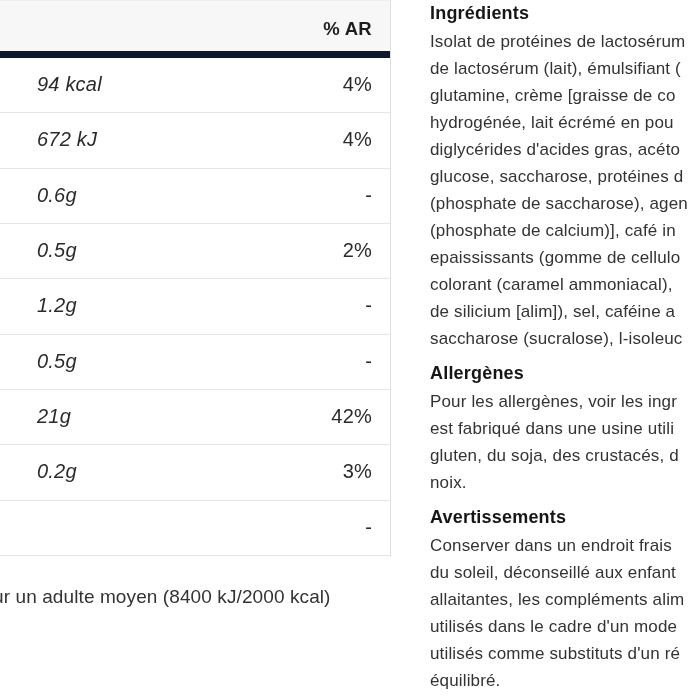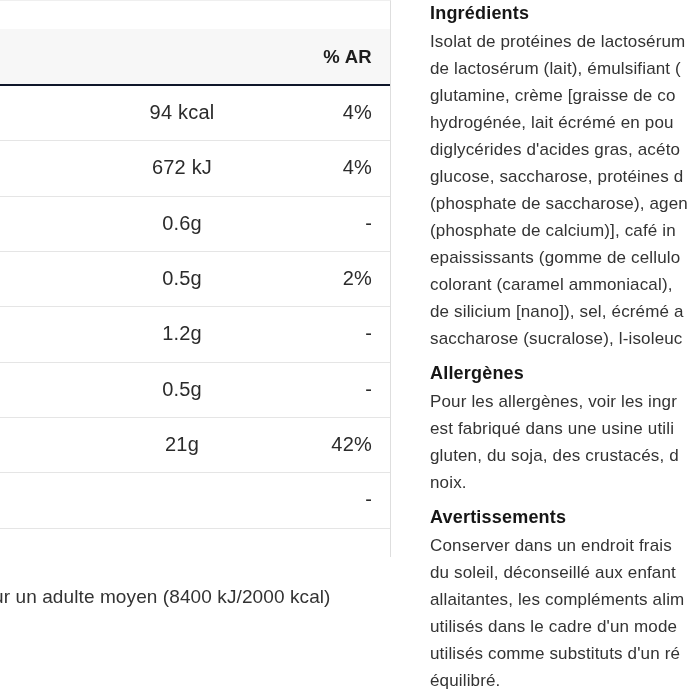--- a/index.html
+++ b/index.html
@@ -18,41 +18,39 @@
     position: absolute; left: 0; top: 0;
     width: 390px; height: 556px;
     border-right: 1px solid #dedede;
     border-top: 1px solid #efefef;
     box-sizing: content-box;
   }
   .t-header {
     position: relative;
     height: 57px;
     background: #f7f7f7;
-    border-bottom: 2px solid #0f172a;
+    border-bottom: 7px solid #0f172a;
     box-sizing: border-box;
-    margin-top: 28px;
   }
   .t-header .hdr-pct {
     position: absolute; right: 18px; top: 0;
     line-height: 56px;
     font-size: 18.5px; font-weight: bold;
     color: #1e1e1e; letter-spacing: 0.3px;
   }
   .t-row {
     position: relative;
     height: 55.33px;
     box-sizing: border-box;
     border-bottom: 1px solid #e5e5e5;
   }
   .t-val {
     position: absolute; left: 37px; width: 290px;
     top: 50%; transform: translateY(-52%);
-    text-align: center;
-    font-size: 20px; color: #2b2b2b; letter-spacing: 0.2px;
+    font-size: 20px; color: #2b2b2b; letter-spacing: 0.2px; font-style: italic;
   }
   .t-pct {
     position: absolute; right: 18px;
     top: 50%; transform: translateY(-52%);
     font-size: 20px; color: #2b2b2b; letter-spacing: 0.2px;
   }
   .t-footnote {
     position: absolute; left: -7px; top: 586px;
     font-size: 19px; color: #333333;
     white-space: nowrap; letter-spacing: 0.1px;
@@ -113,20 +111,24 @@
         </div>
         <div class="t-row">
           <span class="t-val">0.5g</span>
           <span class="t-pct">-</span>
         </div>
         <div class="t-row">
           <span class="t-val">21g</span>
           <span class="t-pct">42%</span>
         </div>
         <div class="t-row">
+          <span class="t-val">0.2g</span>
+          <span class="t-pct">3%</span>
+        </div>
+        <div class="t-row">
           <span class="t-pct">-</span>
         </div>
       </div>
   </div>
 
   <div class="t-footnote">ur un adulte moyen (8400 kJ/2000 kcal)</div>
 
   <div class="content-panel">
 
     <div class="section">
@@ -135,21 +137,21 @@
           <div class="text-line"><span>Isolat de protéines de lactosérum</span></div>
           <div class="text-line"><span>de lactosérum (</span><span class="bold">lait</span><span>), émulsifiant (</span></div>
           <div class="text-line"><span>glutamine, crème [graisse de co</span></div>
           <div class="text-line"><span>hydrogénée, </span><span class="bold">lait</span><span> écrémé en pou</span></div>
           <div class="text-line"><span>diglycérides d'acides gras, acéto</span></div>
           <div class="text-line"><span>glucose, saccharose, protéines d</span></div>
           <div class="text-line"><span>(phosphate de saccharose), agen</span></div>
           <div class="text-line"><span>(phosphate de calcium)], café in</span></div>
           <div class="text-line"><span>epaississants (gomme de cellulo</span></div>
           <div class="text-line"><span>colorant (caramel ammoniacal),</span></div>
-          <div class="text-line"><span>de silicium [nano]), sel, écrémé a</span></div>
+          <div class="text-line"><span>de silicium [alim]), sel, caféine a</span></div>
           <div class="text-line"><span>saccharose (sucralose), l-isoleuc</span></div>
         </div>
     </div>
 
     <div class="section">
       <h3 class="section-heading">Allergènes</h3>
       <div class="section-body">
           <div class="text-line"><span>Pour les allergènes, voir les ingr</span></div>
           <div class="text-line"><span>est fabriqué dans une usine utili</span></div>
           <div class="text-line"><span>gluten, du soja, des crustacés, d</span></div>

